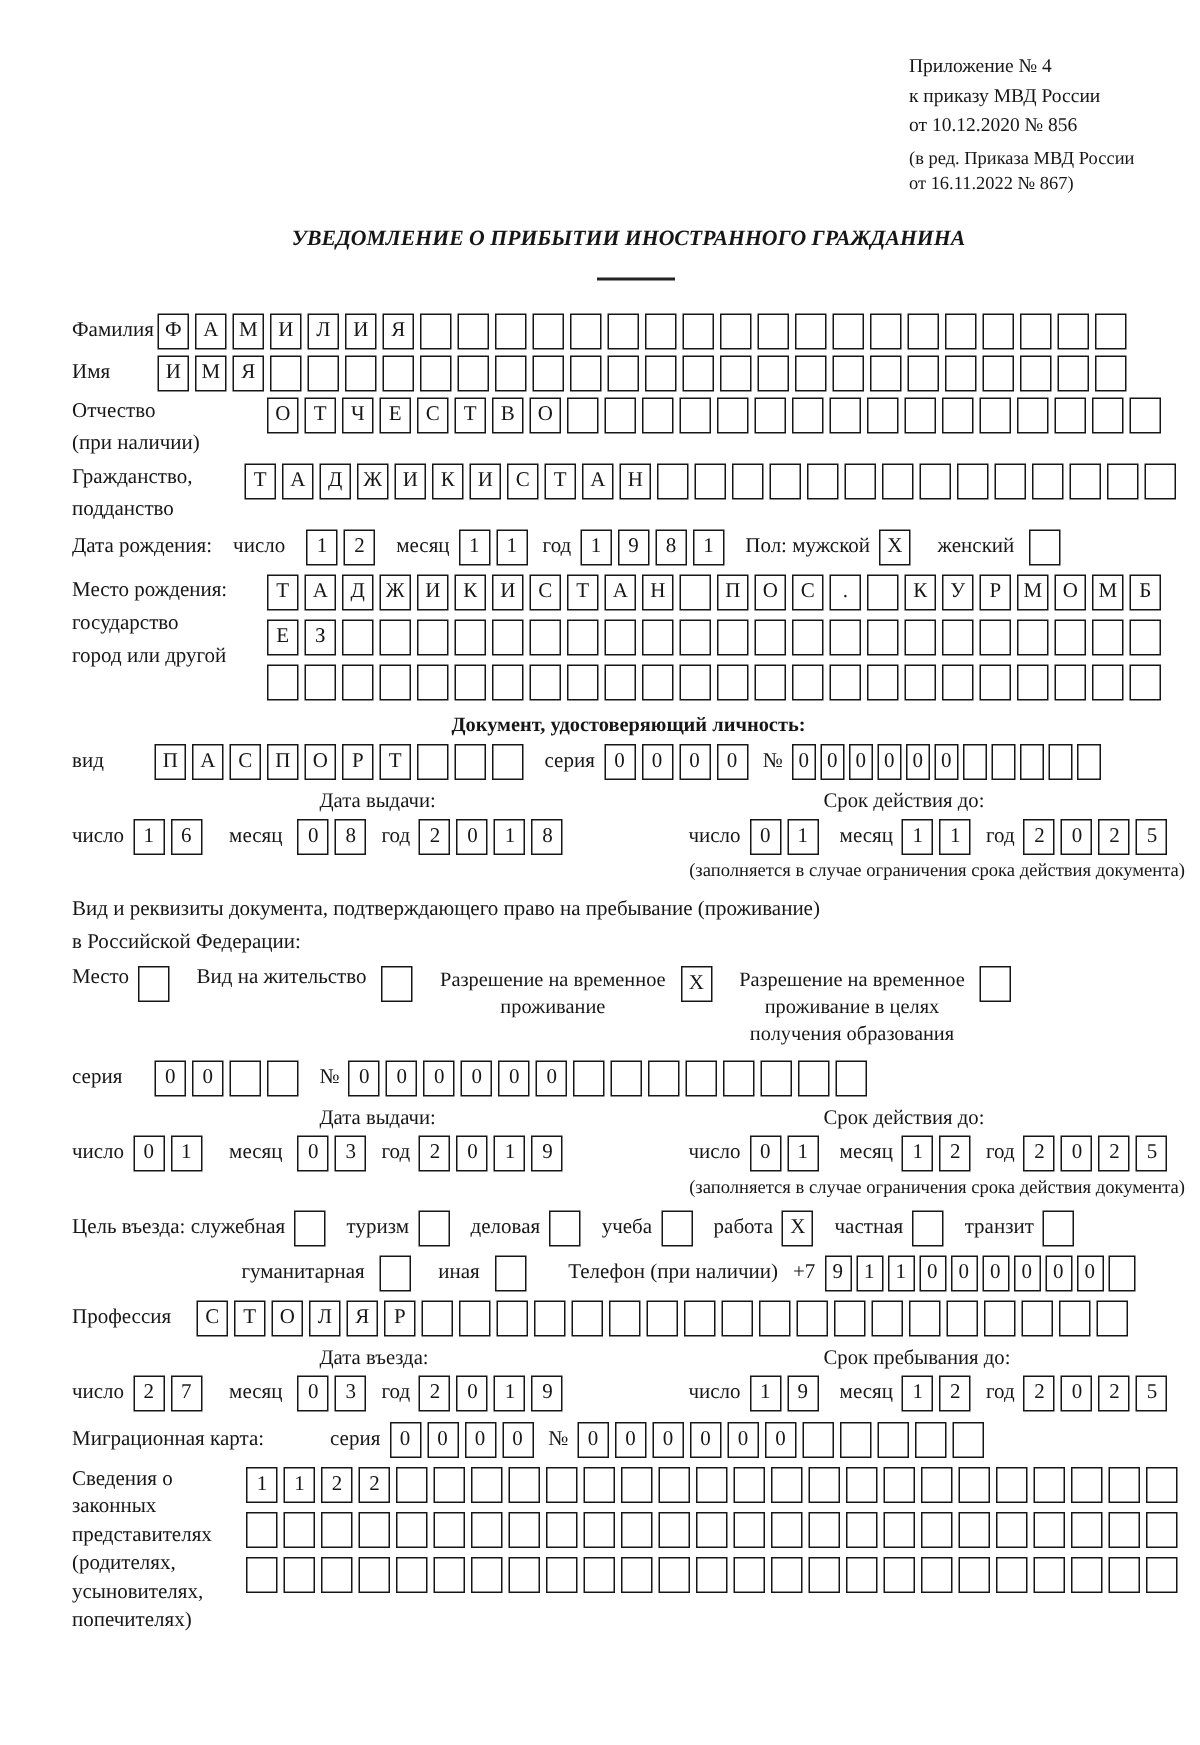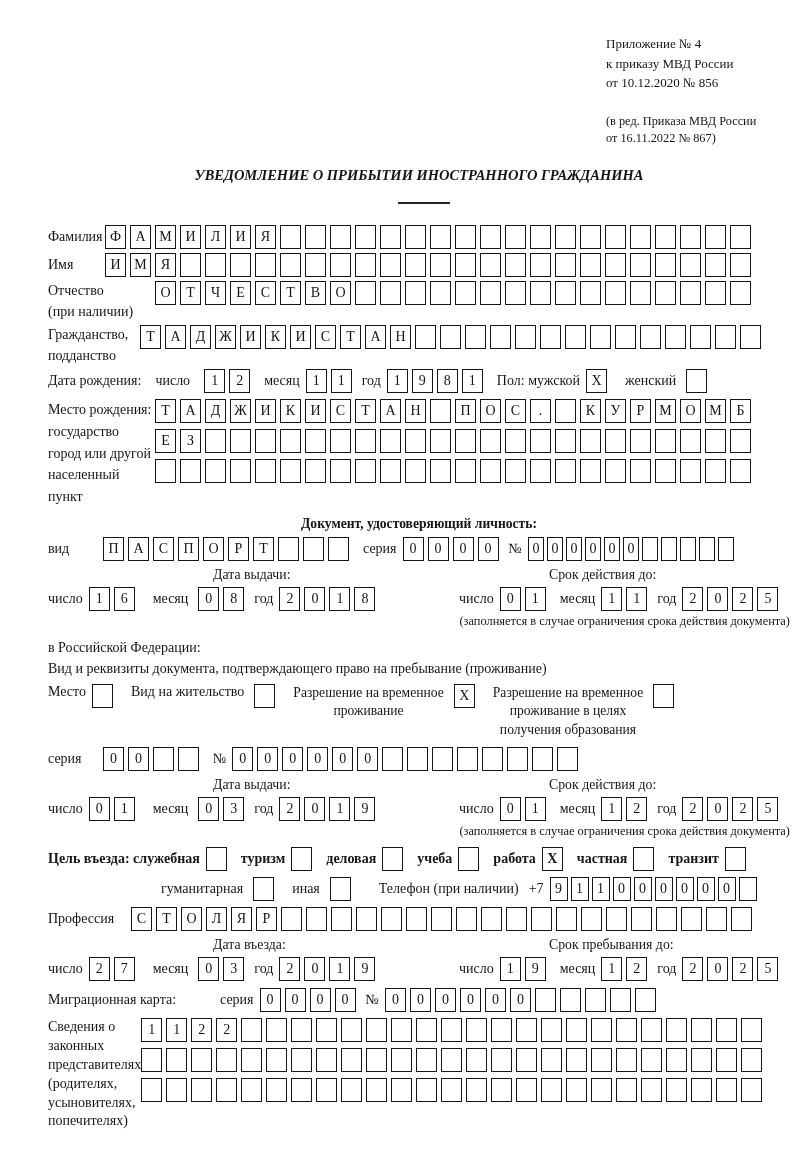--- a/index.html
+++ b/index.html
@@ -3,30 +3,30 @@
 <meta charset="utf-8">
 <style>
   html,body{margin:0;padding:0;background:#fff;}
   body{width:800px;height:1163px;overflow:hidden;color:#161616;
        font-family:"Liberation Serif",serif;}
   .page{box-sizing:border-box;width:800px;height:933px;padding:34px 10px 0 48px;}
 
   
   .hdr{margin-left:558px;font-size:13px;line-height:1.5;}
   .hdr .amend{font-size:12.3px;line-height:1.45;}
-  .hdr .amend.first{margin-top:20px;}
+  .hdr .amend.first{margin-top:4px;}
   .forma{margin-top:14px;text-align:right;padding-right:26px;font-weight:bold;
          font-size:14.5px;letter-spacing:.5px;}
   .title{margin-top:16px;text-align:center;font-weight:bold;font-size:14.5px;line-height:1.65;font-style:italic;}
   .uline{display:inline-block;width:52px;border-bottom:2px solid #222;margin-left:10px;}
   .sect{margin-top:18px;text-align:center;font-weight:bold;font-size:13.6px;}
 
   
   .row{display:flex;align-items:center;margin-top:4px;}
-  .row.top{align-items:flex-start;}
+  .row.top{align-items:flex-start;gap:23px;}
   .lbl{font-size:14px;white-space:nowrap;}
   .lblcol{font-size:14px;line-height:1.45;flex:none;}
   .w57{flex:0 0 57px;} .w92{flex:0 0 92px;} .w107{flex:0 0 107px;}
   .w83{flex:0 0 83px;} .w55{flex:0 0 55px;}
   .mr6{margin-right:6px;} .mr10{margin-right:10px;} .mr14{margin-right:14px;}
   .ml10{margin-left:10px;} .ml14{margin-left:14px;}
 
   
   .cells{display:flex;flex:none;}
   .cell{width:19px;height:22px;border:1.5px solid #161616;margin-right:4px;flex:none;
@@ -231,21 +231,20 @@
     <div class="cells">
         <div class="cell"></div>
       </div>
   </div>
 
   <div class="row top" style="margin-top:6px;">
     <div class="lblcol w107" style="line-height:1.55;">
       <div>Место рождения:</div>
       <div>государство</div>
       <div>город или другой</div>
-      <div>населенный пункт</div>
     </div>
     <div class="cellcol">
       <div class="cells">
           <div class="cell">Т</div>
           <div class="cell">А</div>
           <div class="cell">Д</div>
           <div class="cell">Ж</div>
           <div class="cell">И</div>
           <div class="cell">К</div>
           <div class="cell">И</div>
@@ -403,22 +402,22 @@
             <div class="cell">0</div>
             <div class="cell">2</div>
             <div class="cell">5</div>
           </div>
       </div>
     </div>
   </div>
   <div class="note right">(заполняется в случае ограничения срока действия документа)</div>
 
   <div class="para">
+    <div>Вид и реквизиты документа, подтверждающего право на пребывание (проживание)</div>
     <div>в Российской Федерации:</div>
-    <div>Вид и реквизиты документа, подтверждающего право на пребывание (проживание)</div>
   </div>
 
   <div class="chkrow">
     <span class="lbl mr6">Место</span>
     <div class="cells">
         <div class="cell"></div>
       </div>
     <span class="lbl ml14 mr10">Вид на жительство</span>
     <div class="cells">
         <div class="cell"></div>
@@ -508,21 +507,21 @@
             <div class="cell">2</div>
             <div class="cell">0</div>
             <div class="cell">2</div>
             <div class="cell">5</div>
           </div>
       </div>
     </div>
   </div>
   <div class="note right">(заполняется в случае ограничения срока действия документа)</div>
 
-  <div class="row" style="margin-top:8px;font-weight:bold;">
+  <div class="row" style="margin-top:8px;">
     <span class="lbl mr6">Цель въезда: служебная</span>
     <div class="cells">
         <div class="cell"></div>
       </div>
     <span class="lbl ml10 mr6">туризм</span>
     <div class="cells">
         <div class="cell"></div>
       </div>
     <span class="lbl ml10 mr6">деловая</span>
     <div class="cells">

